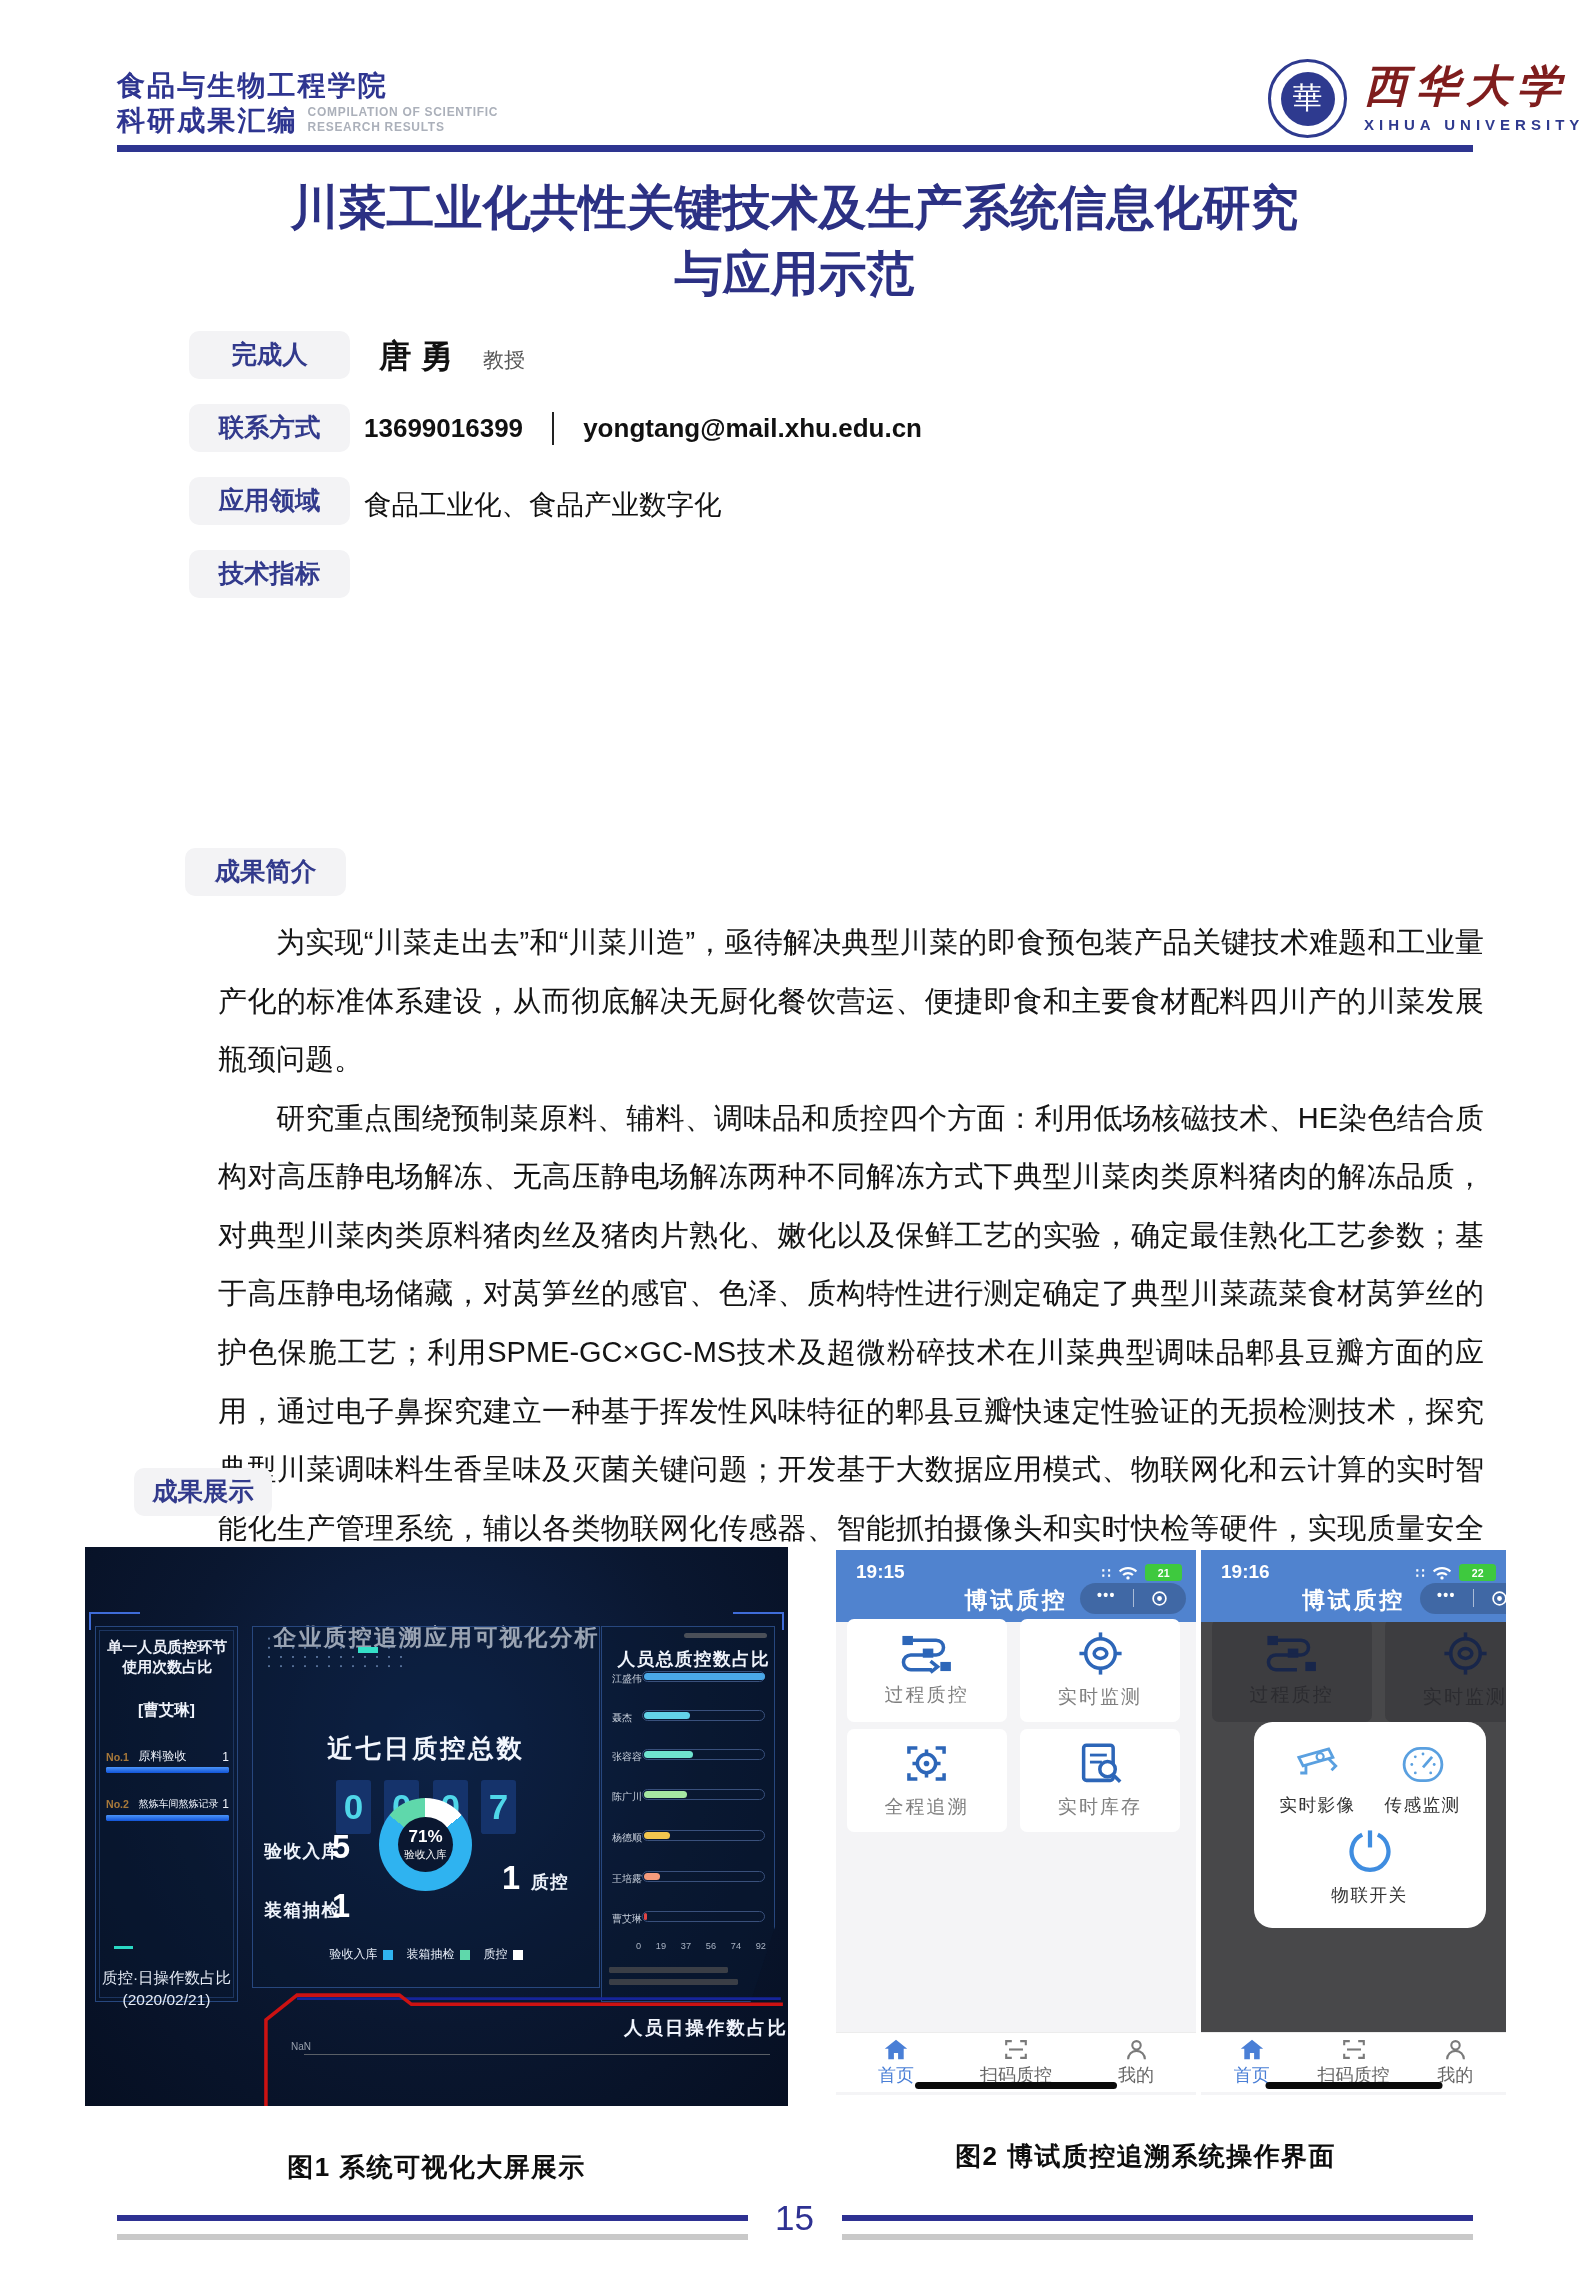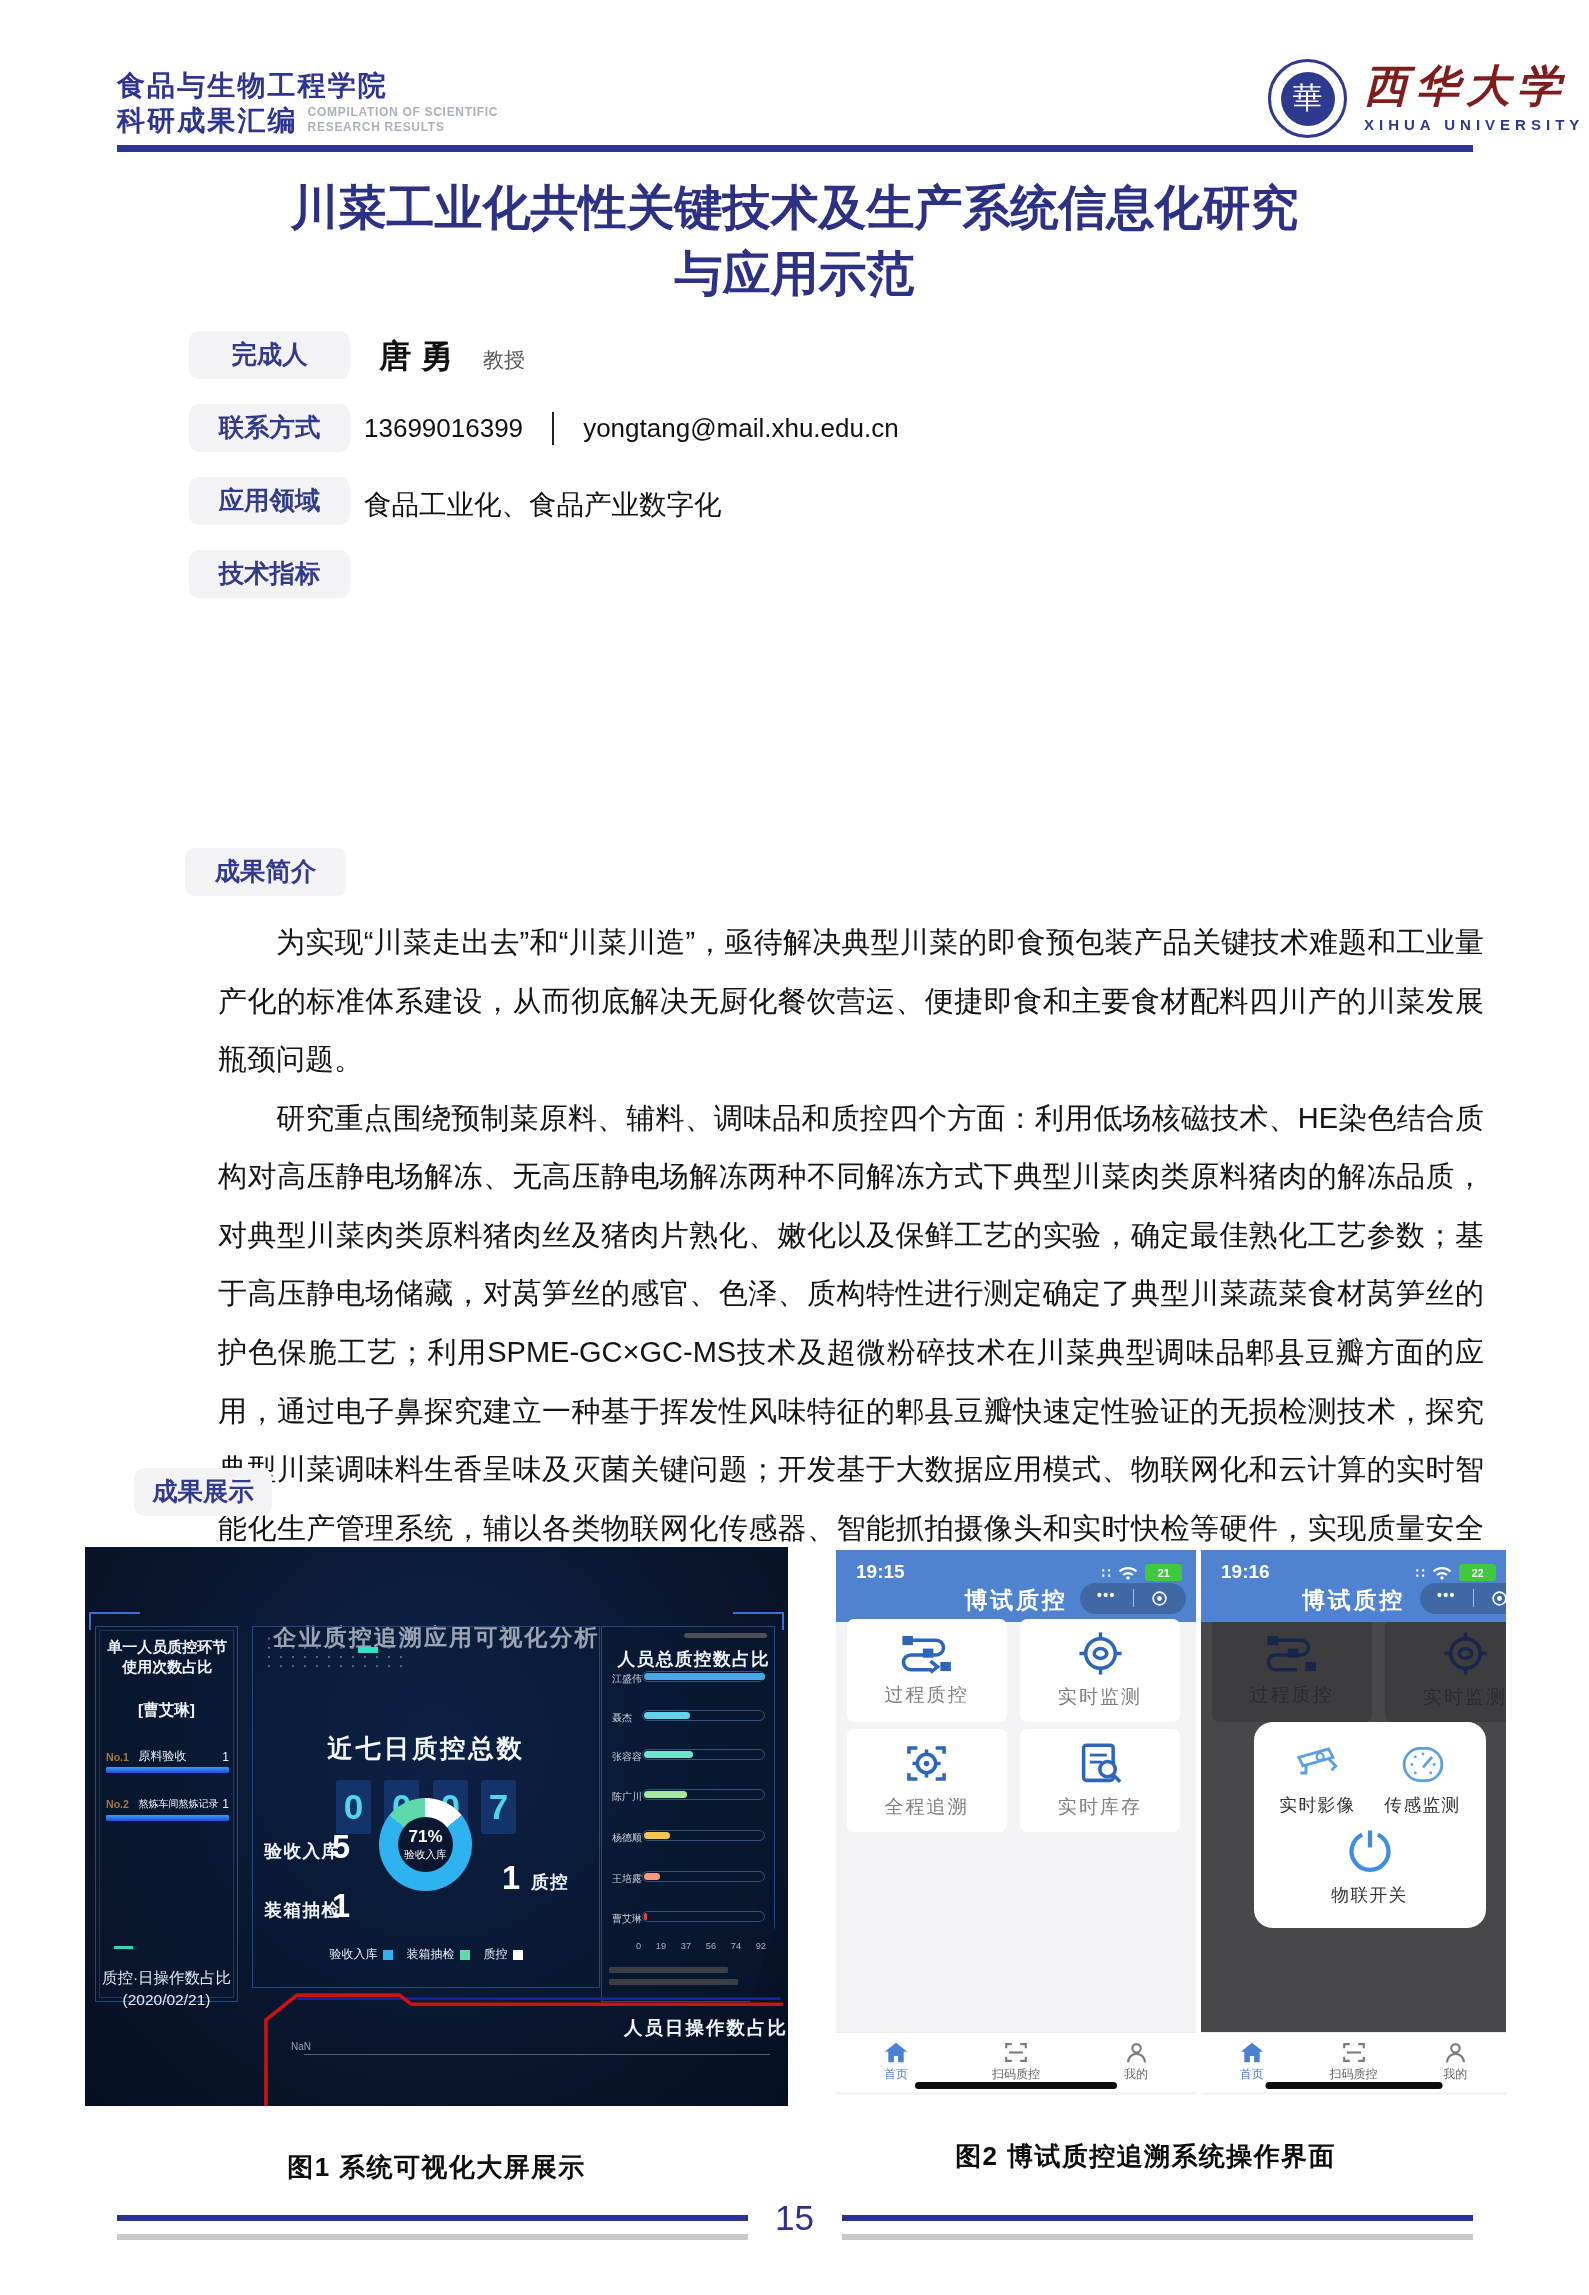--- a/index.html
+++ b/index.html
@@ -23,21 +23,21 @@
   
   .main-title{width:100%;text-align:center;font-size:48px;font-weight:bold;color:#2c3184;line-height:1.38;}
 
   
   .badge{background:#f3f3f5;border-radius:10px;color:#323a8c;font-weight:bold;font-size:25.4px;
          height:48px;display:flex;align-items:center;justify-content:center;box-sizing:border-box;}
   .w228{width:161px;} .w195{width:138px;}
   .completer{display:flex;align-items:baseline;gap:30px;}
   .completer-name{font-size:32.5px;font-weight:bold;color:#111;margin-left:15px;}
   .completer-title{font-size:21px;color:#555;}
-  .contact{font-size:26px;color:#111;display:flex;align-items:center;gap:29px;}
+  .contact{font-size:26px;color:#111;display:flex;align-items:center;gap:29px;font-weight:bold;}
   .vbar{display:inline-block;width:2.1px;height:32.5px;background:#222;}
   .field-value{font-size:27.5px;color:#111;}
   .tech-item{font-size:26px;color:#111;margin-bottom:19px;letter-spacing:0.7px;}
   .para{font-size:29px;line-height:2.02;color:#141414;text-indent:2em;text-align:justify;margin:0;}
 
   
   .fig1{left:85px;top:1547px;width:703px;height:559px;overflow:hidden;
         background:radial-gradient(ellipse at 50% 35%,#10264e 0%,#0a1730 55%,#060f22 100%);}
   .f1-title{width:100%;text-align:center;font-size:23px;color:#e8eef8;font-weight:bold;letter-spacing:2.1px;}
   .corner{width:49px;height:15.5px;border-top:2.1px solid #3f6cd8;}
@@ -98,21 +98,21 @@
   .pill-div{width:0.7px;height:18.4px;background:rgba(255,255,255,.55);}
   .pill-more{font-size:14px;letter-spacing:1.4px;font-weight:bold;color:#fff;padding-bottom:5.7px;}
   .card{position:absolute;width:160px;height:103px;background:#fff;border-radius:7px;
         display:flex;flex-direction:column;align-items:center;justify-content:center;gap:8.5px;}
   .card-label{font-size:19px;color:#808080;letter-spacing:2.1px;}
   .card.dim{background:#3d3d40;}
   .card.dim .card-label{color:#2c2c30;}
   .tabbar{position:absolute;left:0;bottom:2.8px;width:100%;height:59px;background:#fff;border-top:0.7px solid #ececec;
           display:flex;}
   .tab{flex:1;display:flex;flex-direction:column;align-items:center;justify-content:center;gap:2.8px;}
-  .tab-label{font-size:12px;color:#666;text-align:center;}
+  .tab-label{font-size:18px;color:#666;text-align:center;}
   .tab.active .tab-label{color:#4a7fd6;}
   .home-ind{position:absolute;bottom:5.7px;left:50%;transform:translateX(-50%);width:202px;height:7.8px;
             background:#0a0a0a;border-radius:4.2px;}
   .overlay{position:absolute;left:0;top:72px;width:100%;height:414px;background:#48484a;}
   .modal{position:absolute;background:#fff;border-radius:18.4px;}
   .modal-item{position:absolute;display:flex;flex-direction:column;align-items:center;gap:10px;}
   .modal-label{font-size:17.7px;color:#333;letter-spacing:1.4px;}
 
   
   .caption{text-align:center;font-size:26px;font-weight:bold;color:#0d0d0d;letter-spacing:1.4px;}

